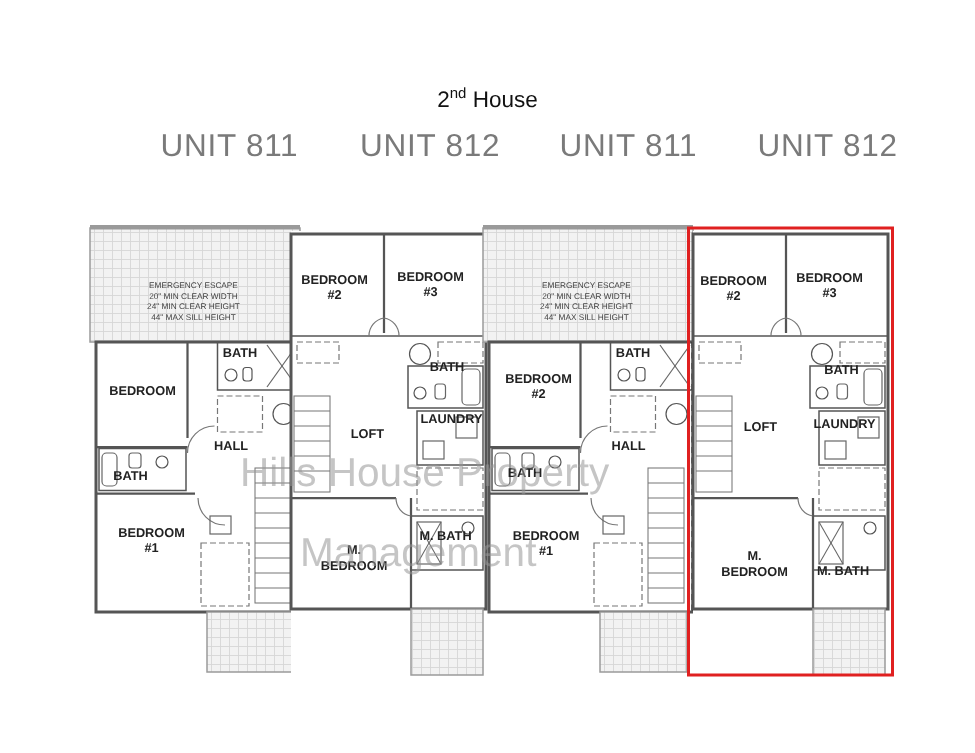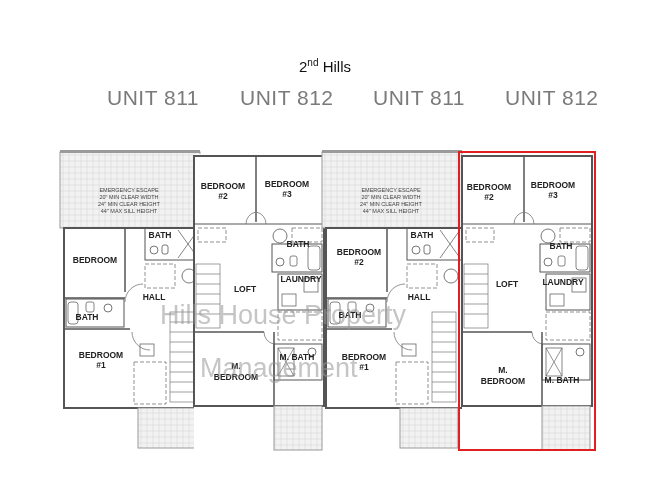--- a/index.html
+++ b/index.html
@@ -11,21 +11,21 @@
     svg.plan { position:absolute; left:0; top:0; }
     .room { font-family:"Liberation Sans", sans-serif; font-weight:bold; font-size:8.5px; fill:#222; text-anchor:middle; }
     .note { font-family:"Liberation Sans", sans-serif; font-size:5.5px; fill:#444; text-anchor:middle; }
     .wm { position:absolute; font-family:Liberation Sans, sans-serif; color:rgba(150,150,150,0.55); font-size:27px; white-space:nowrap; pointer-events:none; }
   </style>
 </head>
 <body>
 
 <div class="title">
   <span>2</span><sup>nd</sup>
-  <span>Hills</span>
+  <span>House</span>
 </div>
 
 <div class="units">
   <span class="unit-label" style="left:75px">UNIT 811</span>
   <span class="unit-label" style="left:208px">UNIT 812</span>
   <span class="unit-label" style="left:341px">UNIT 811</span>
   <span class="unit-label" style="left:473px">UNIT 812</span>
 </div>
 
 <svg class="plan" width="650" height="502" viewBox="0 0 650 502">

